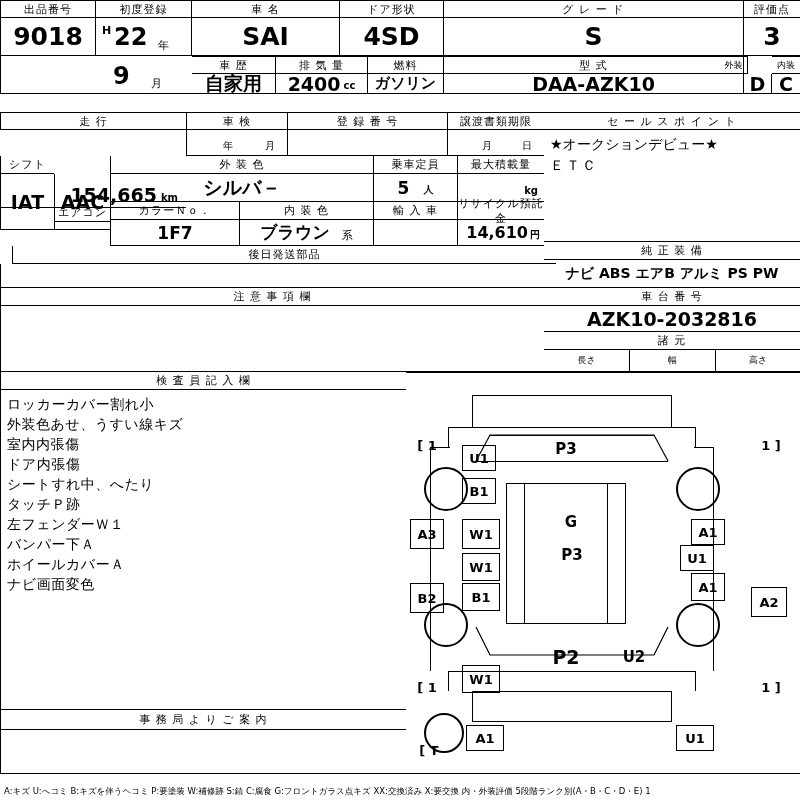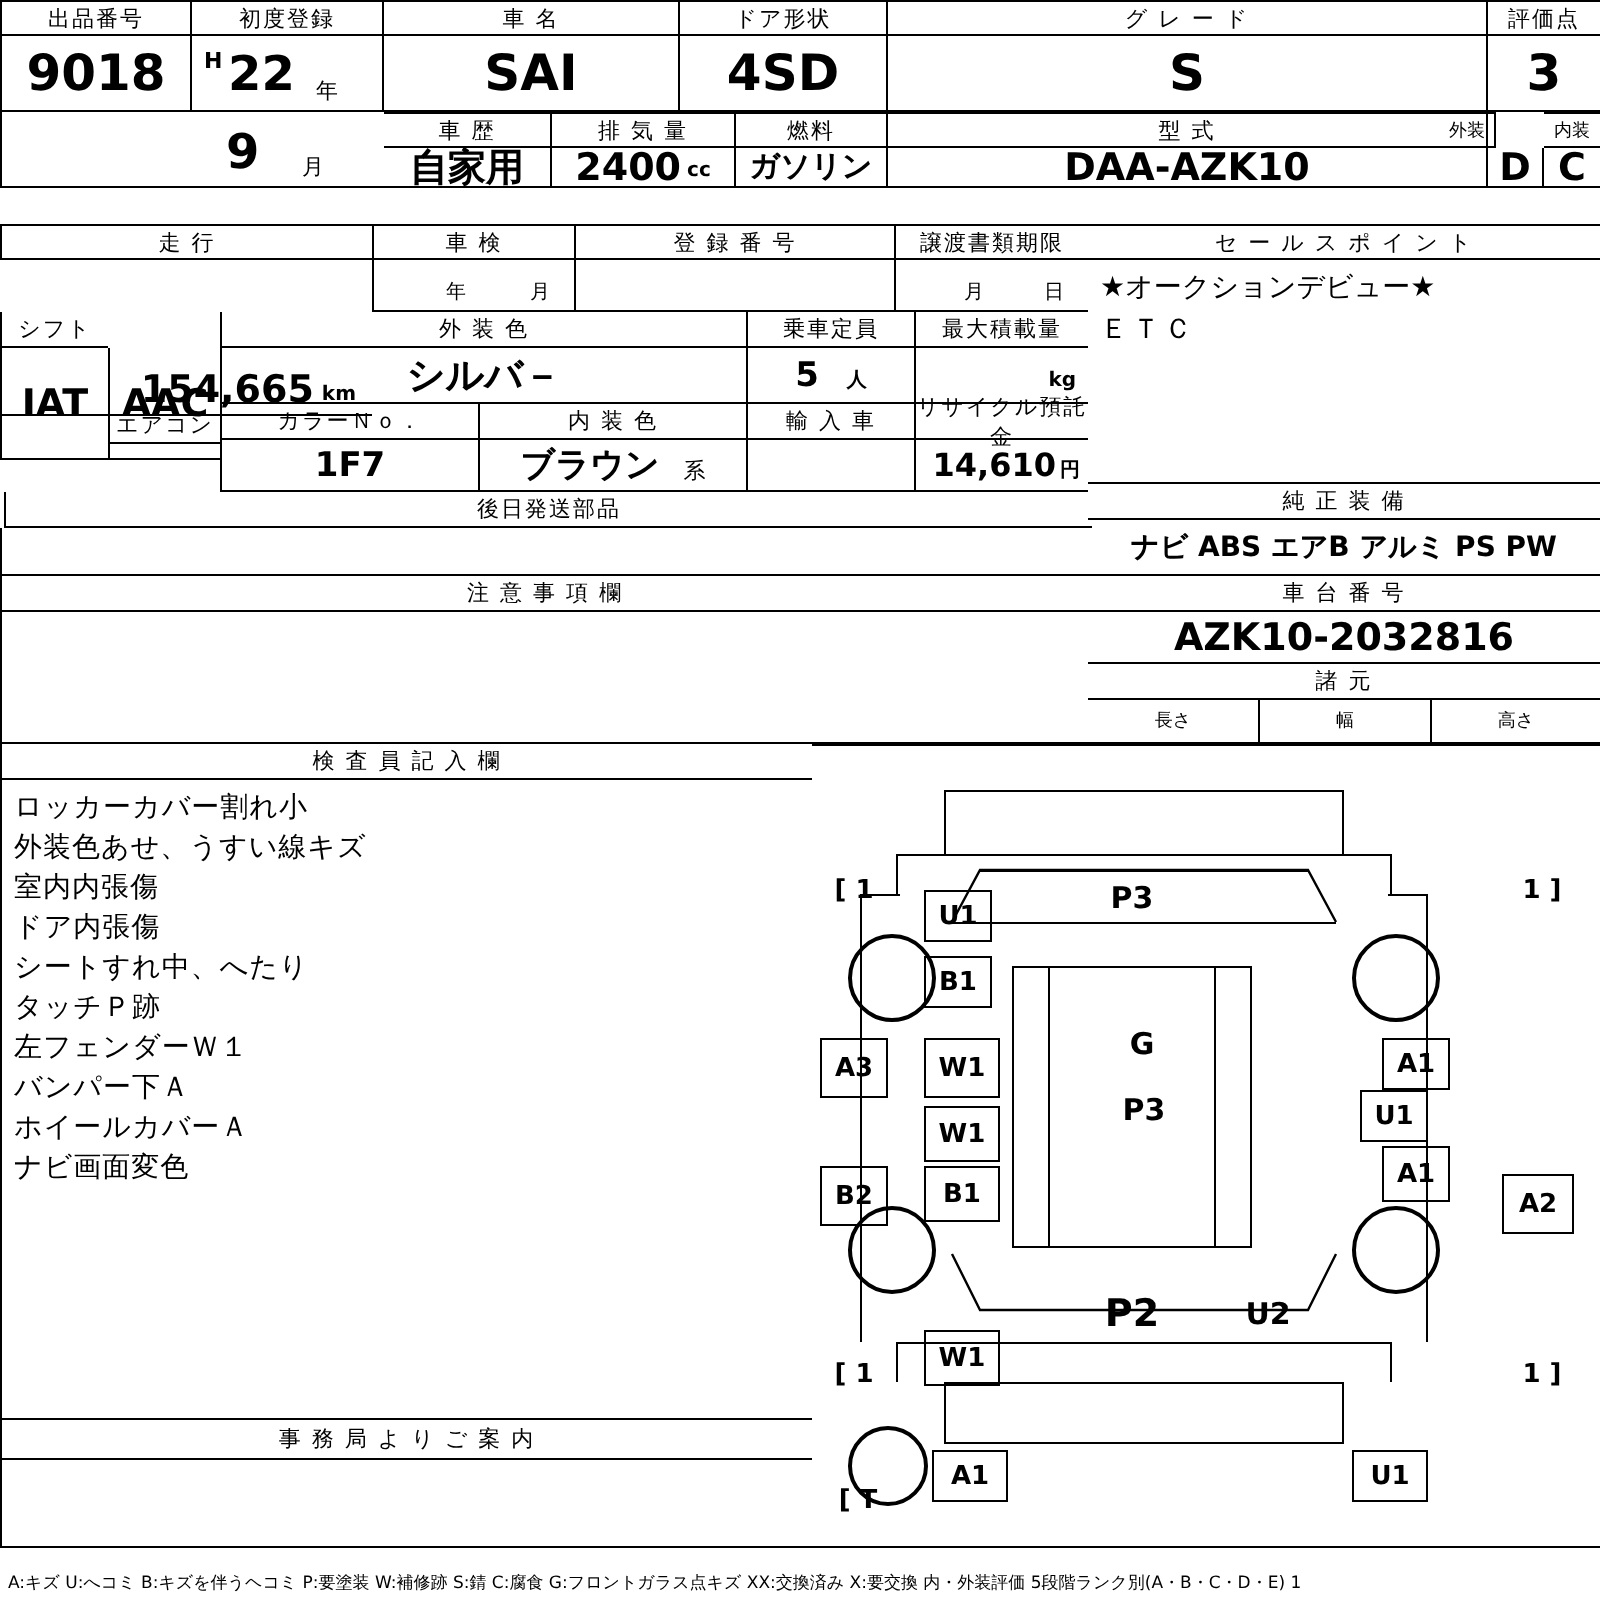--- a/index.html
+++ b/index.html
@@ -155,21 +155,21 @@
   <div class="bx ctr" style="left:240px;top:220px;width:134px;height:26px;border-top:none;border-left:none;">
     <span style="font-size:17px;font-weight:bold;">ブラウン</span>
     <span style="font-size:11px;margin-left:12px;margin-top:5px;">系</span>
   </div>
   <div class="bx ctr" style="left:374px;top:220px;width:84px;height:26px;border-top:none;border-left:none;"></div>
   <div class="bx rgt" style="left:458px;top:220px;width:86px;height:26px;border-top:none;border-left:none;border-right:none;padding-right:4px;">
     <span style="font-size:16px;font-weight:bold;">14,610</span>
     <span class="unit" style="margin-left:2px;margin-top:4px;">円</span>
   </div>
 
-  <div class="bx ctr lbl" style="left:2px;top:246px;width:544px;height:18px;border-top:none;border-right:none;">後日発送部品</div>
+  <div class="bx ctr lbl" style="left:12px;top:246px;width:544px;height:18px;border-top:none;border-right:none;">後日発送部品</div>
   <div class="bx" style="left:0;top:264px;width:544px;height:24px;border-top:none;border-right:none;"></div>
 
   <div class="bx ctr lbl" style="left:544px;top:242px;width:256px;height:18px;border-top:none;border-left:none;border-right:none;">純 正 装 備</div>
   <div class="bx ctr" style="left:544px;top:260px;width:256px;height:28px;border-top:none;border-left:none;border-right:none;">
       <span style="font-size:14px;font-weight:bold;letter-spacing:0px;">ナビ  ABS  エアB  アルミ  PS  PW</span>
     </div>
 
   <div class="bx ctr lbl" style="left:0;top:288px;width:544px;height:18px;border-top:none;border-right:none;">注 意 事 項 欄</div>
   <div class="bx" style="left:0;top:306px;width:544px;height:66px;border-top:none;border-right:none;"></div>
 

